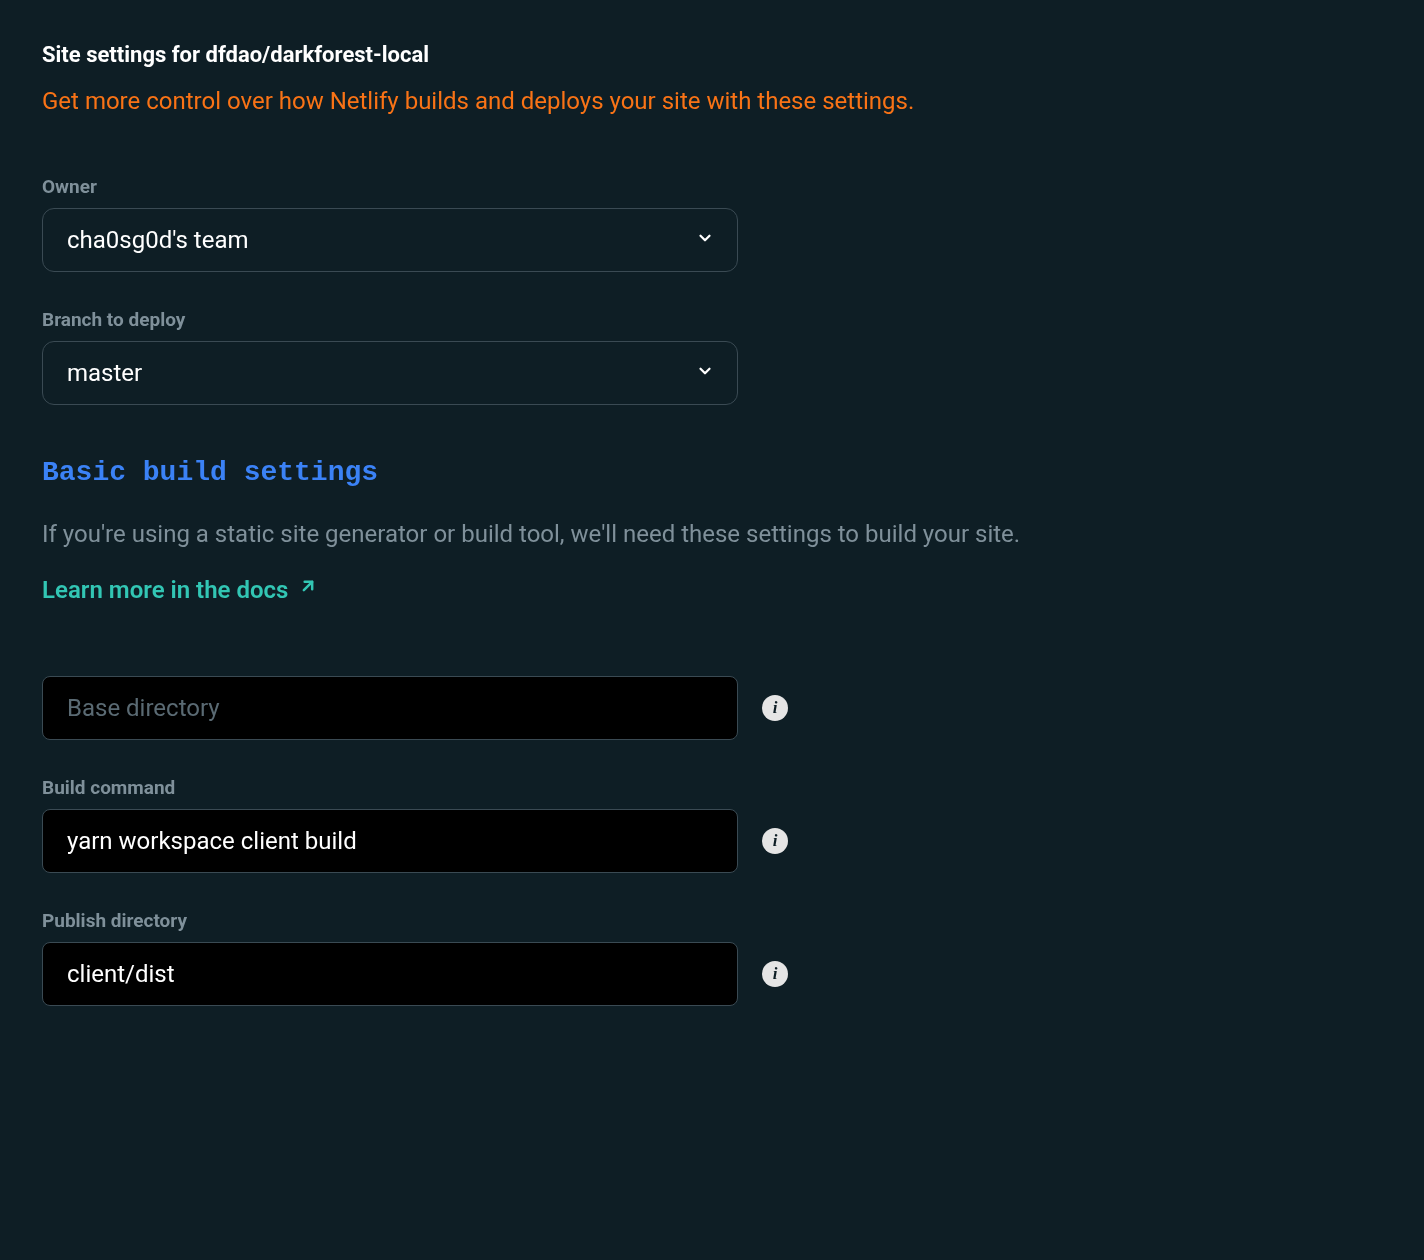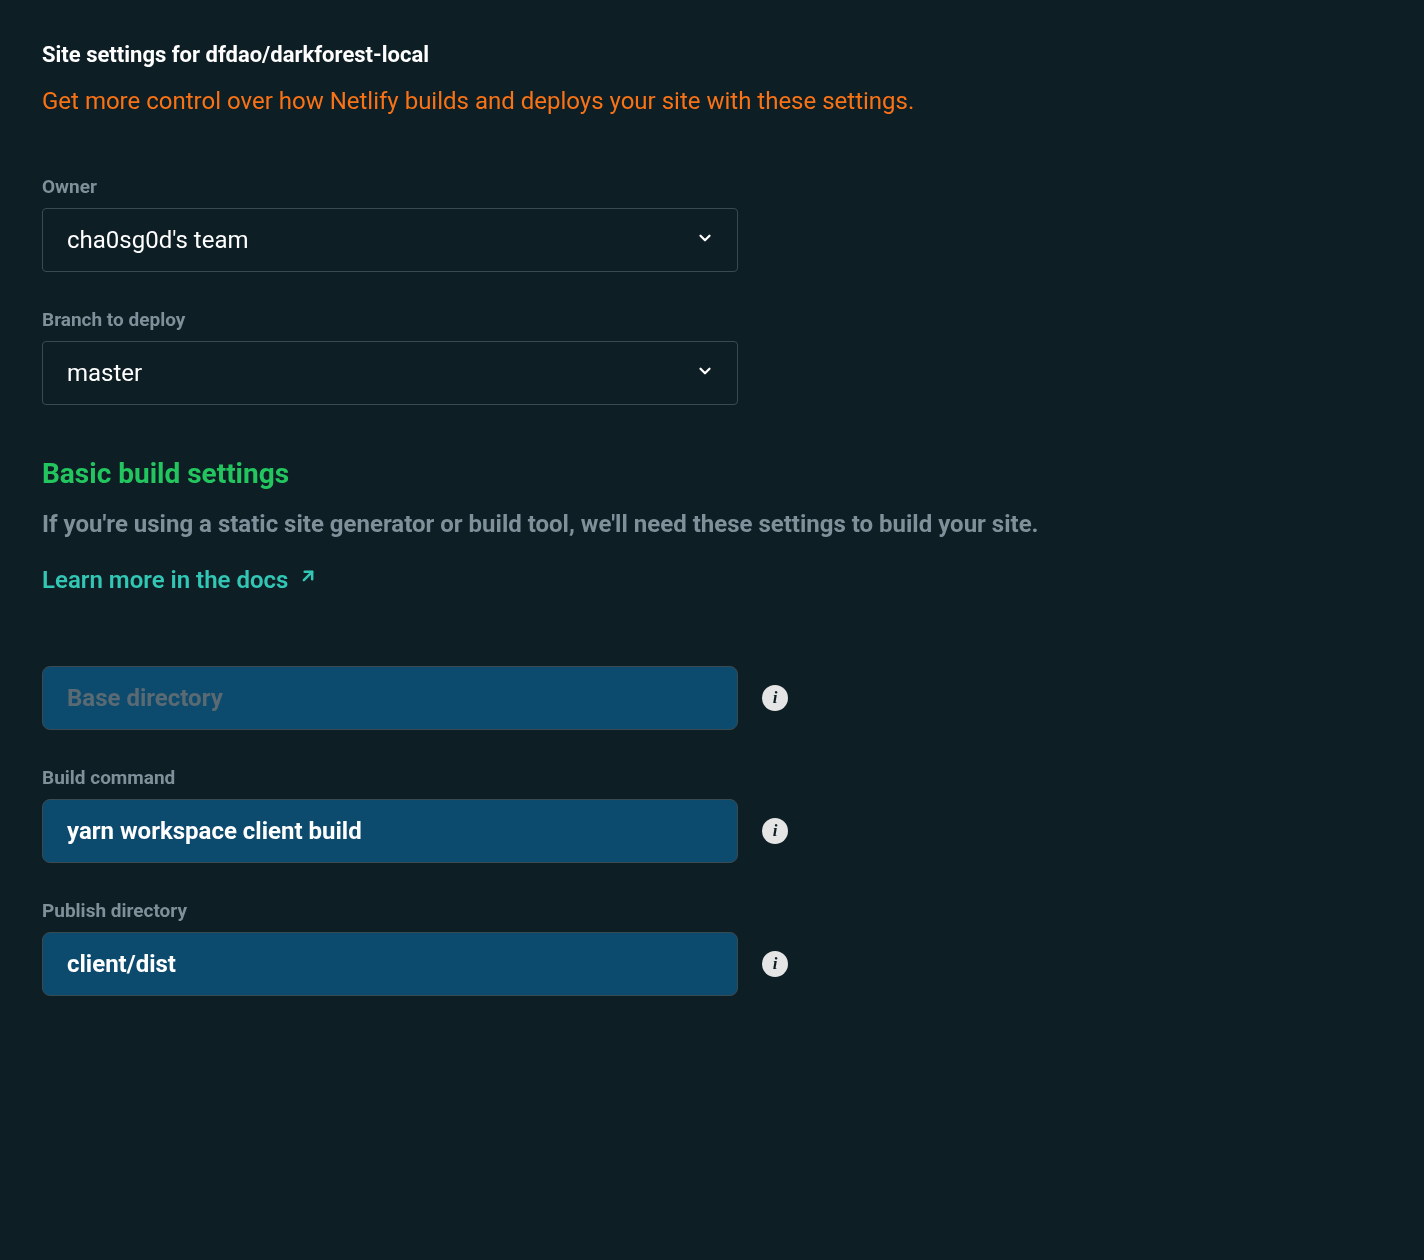--- a/index.html
+++ b/index.html
@@ -39,47 +39,48 @@
     }
     .select-wrapper {
       position: relative;
       width: 696px;
     }
     .select-field {
       width: 100%;
       height: 64px;
       background-color: #0e1e25;
       border: 1px solid #3a4a53;
-      border-radius: 4px;
+      border-radius: 12px;
       color: #ffffff;
       font-size: 24px;
       font-weight: 400;
       padding: 0 24px;
       appearance: none;
       cursor: pointer;
       font-family: inherit;
     }
     .select-chevron {
       position: absolute;
       right: 24px;
       top: 50%;
       transform: translateY(-50%);
       pointer-events: none;
       color: #ffffff;
     }
     .section-title {
       font-size: 28px;
       font-weight: 700;
-      color: #22c55e;
+      color: #3b82f6;
       margin-top: 52px;
-      margin-bottom: 16px;
+      margin-bottom: 28px;
+      font-family: Liberation Mono, monospace;
     }
     .section-subtitle {
       font-size: 24px;
-      font-weight: 700;
+      font-weight: 400;
       color: #7f909a;
       margin-bottom: 24px;
       line-height: 1.5;
     }
     .docs-link {
       display: inline-flex;
       font-size: 24px;
       font-weight: 600;
       color: #32c6b4;
       text-decoration: none;
@@ -91,26 +92,26 @@
     }
     .input-row {
       display: flex;
       align-items: center;
       gap: 24px;
       margin-bottom: 36px;
     }
     .text-input {
       width: 696px;
       height: 64px;
-      background-color: #0c4a6e;
+      background-color: #000000;
       border: 1px solid #3a4a53;
       border-radius: 8px;
       color: #ffffff;
       font-size: 24px;
-      font-weight: 700;
+      font-weight: 400;
       padding: 0 24px;
       font-family: inherit;
     }
     .text-input::placeholder {
       color: #5a6a73;
     }
     .info-icon {
       width: 26px;
       height: 26px;
       background-color: #e5e5e5;

